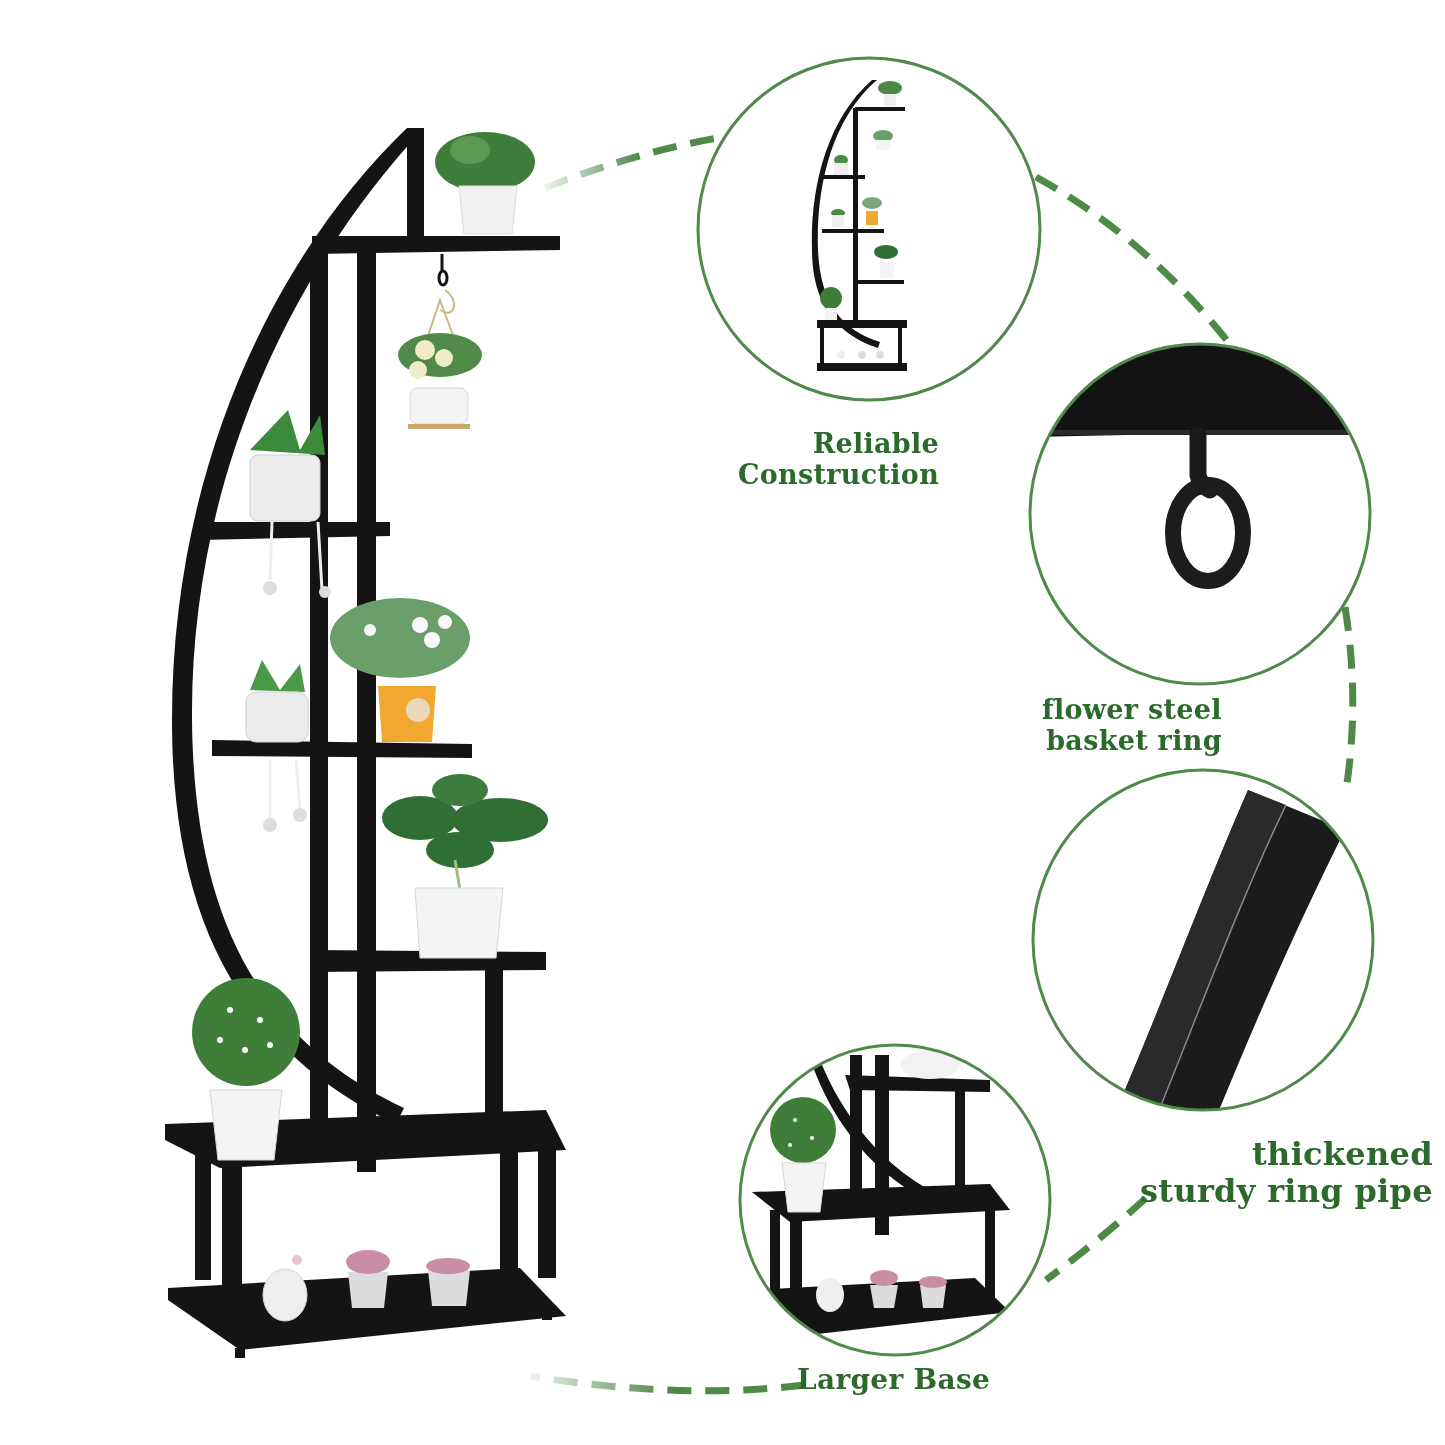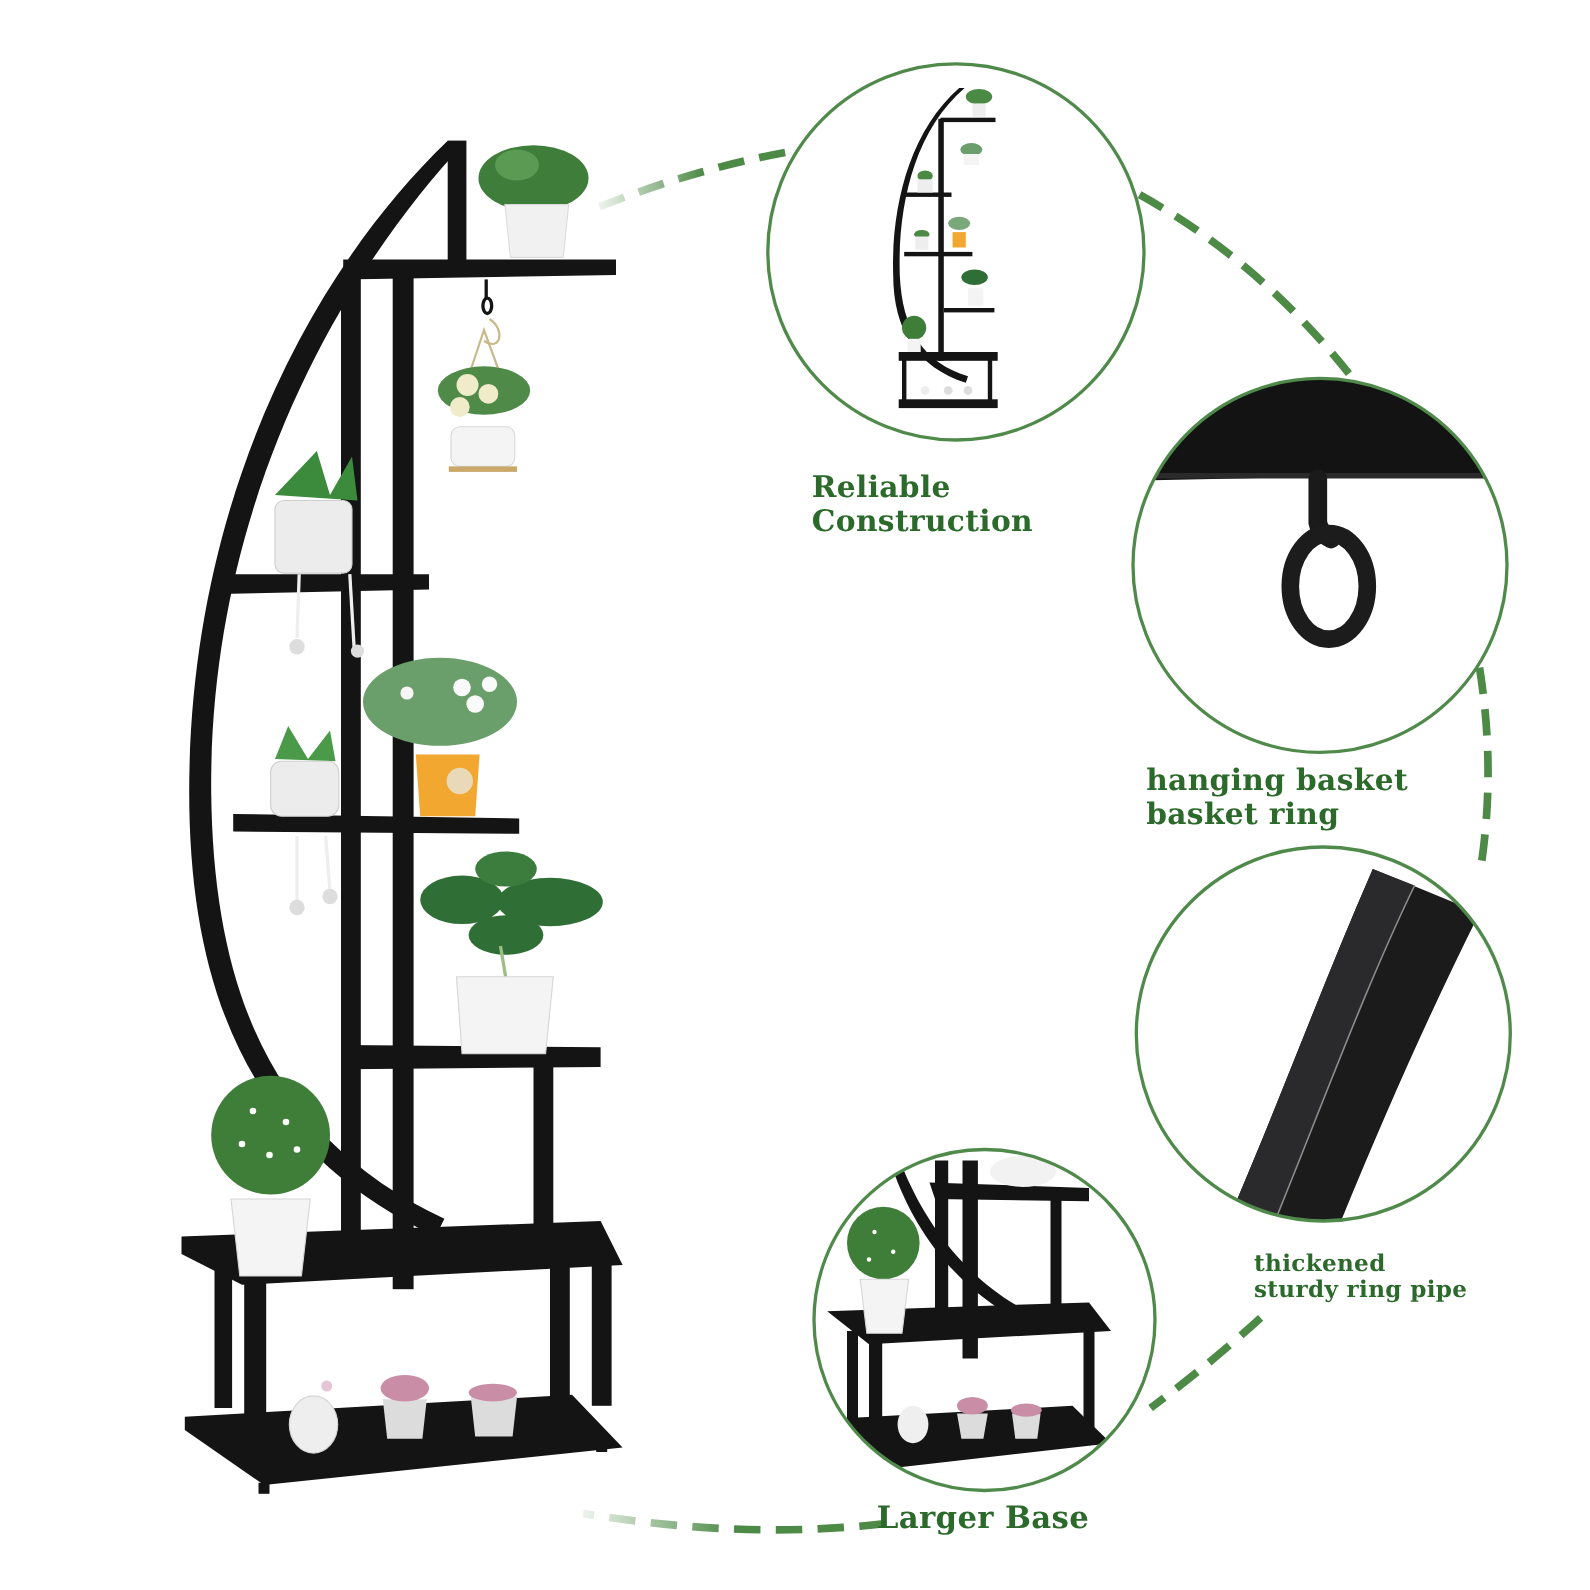--- a/index.html
+++ b/index.html
@@ -1,22 +1,22 @@
 <!DOCTYPE html>
 <html><head>
 <meta charset="utf-8">
 <style>
   html, body { margin:0; padding:0; background:#ffffff; }
   #stage { position:relative; width:1445px; height:1445px; overflow:hidden; background:#fff; font-family:"DejaVu Serif","Liberation Serif",serif; }
   svg.layer { position:absolute; left:0; top:0; }
-  .label { position:absolute; color:#2b6a2a; font-weight:bold; font-family:"DejaVu Serif","Liberation Serif",serif; line-height:1.15; letter-spacing:0.3px; }
+  .label { position:absolute; color:#2b6a2a; font-weight:bold; font-family:"DejaVu Serif","Liberation Serif",serif; line-height:1.15; letter-spacing:0.3px;text-align:right; }
   .label span { display:block; }
   #lbl-reliable { left:738px; top:428px; font-size:27px; }
   #lbl-ring { left:1042px; top:694px; font-size:27px; }
-  #lbl-pipe { left:1140px; top:1136px; font-size:21px; }
+  #lbl-pipe { left:1140px; top:1136px; font-size:32px; }
   #lbl-base { left:797px; top:1364px; font-size:28px; }
 </style>
 </head>
 <body>
 
 <div id="stage">
 
   <svg class="layer" width="1445" height="1445" viewBox="0 0 1445 1445">
     <defs>
       <linearGradient id="fadeL" x1="0" y1="0" x2="1" y2="0">
@@ -237,21 +237,21 @@
       <ellipse cx="933" cy="1282" rx="14" ry="6" fill="#c98ea6"></ellipse>
     </g>
     <circle cx="895" cy="1200" r="155" fill="none" stroke="#4f8a4a" stroke-width="3"></circle>
   </svg>
 
   <div class="label" id="lbl-reliable">
     <span>Reliable</span>
     <span>Construction</span>
   </div>
   <div class="label" id="lbl-ring">
-    <span>hanging basket</span>
+    <span>flower steel</span>
     <span>basket ring</span>
   </div>
   <div class="label" id="lbl-pipe">
     <span>thickened</span>
     <span>sturdy ring pipe</span>
   </div>
   <div class="label" id="lbl-base">
     <span>Larger Base</span>
   </div>
 </div>

